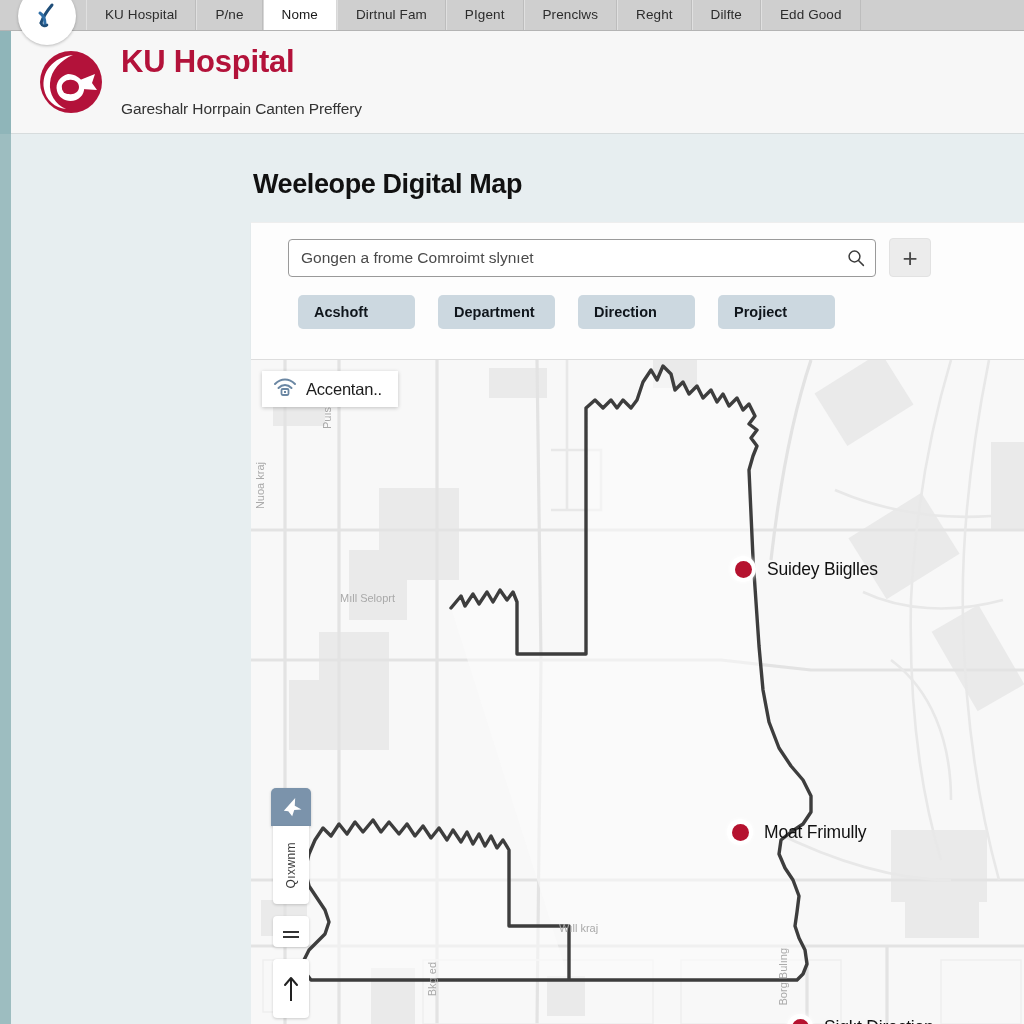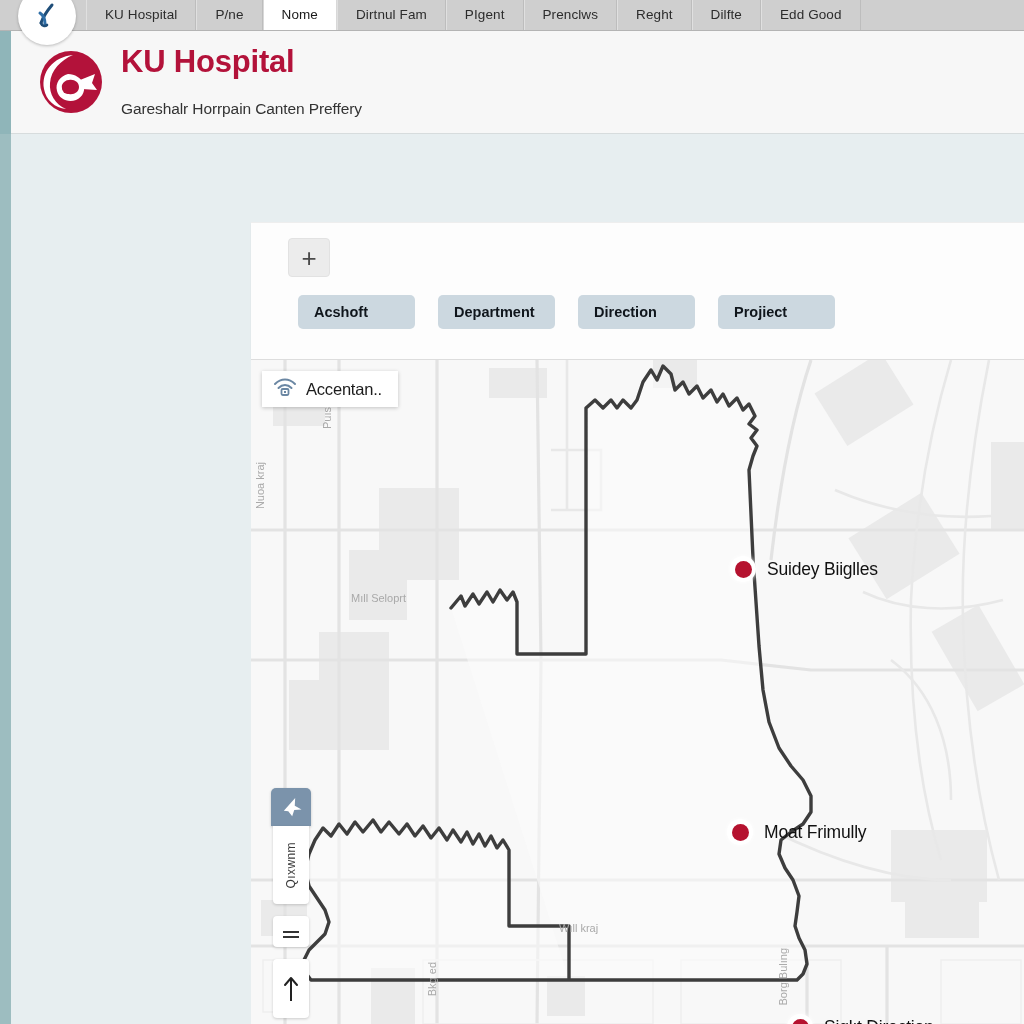--- a/index.html
+++ b/index.html
@@ -398,23 +398,33 @@
       </svg>
     </div>
     <div class="brand-text">
       <div class="brand-title">KU Hospital</div>
       <div class="brand-sub">Gareshalr Horrpain Canten Preffery</div>
     </div>
   </div>
 
   <div class="page-body">
 
+    <div class="page-title">Weeleope Digital Map</div>
 
     <div class="search-card">
       <div class="search-row">
+        <div class="search-box">
+          <input class="search-input" type="text" placeholder="Gongen a frome Comroimt slynıet" style="">
+          <span class="search-icon">
+            <svg width="18" height="18" viewBox="0 0 18 18" aria-hidden="true">
+              <circle cx="7.5" cy="7.5" r="5.4" stroke="#3d3d3d" stroke-width="1.5" fill="none"></circle>
+              <line x1="11.5" y1="11.5" x2="16.4" y2="16.4" stroke="#3d3d3d" stroke-width="1.5" stroke-linecap="round"></line>
+            </svg>
+          </span>
+        </div>
         <div class="add-btn">
           <span>+</span>
         </div>
       </div>
 
       <div class="chip-row">
         <button class="chip">
           <span>Acshoft</span>
         </button>
         <button class="chip">
@@ -540,21 +550,21 @@
                  L112 472 L104 462 L96 474 L88 464
                  L80 476 L72 468 L64 480 L58 494
                  L54 510 L58 526 L66 538 L74 550
                  L78 562 L74 574 L66 582 L58 590
                  L52 602 L54 612 L60 620
                  L318 620" fill="#fcfcfc" fill-opacity="0.55" stroke="#3d3d3d" stroke-width="3.4" stroke-linejoin="round" stroke-linecap="round"></path>
       </svg>
 
       <div class="map-label vert" style="left:70px;  top:28px;">Puıs Kıs</div>
       <div class="map-label vert" style="left:3px;   top:102px;">Nuoa kraj</div>
-      <div class="map-label" style="left:100px;  top:232px;text-align:right;">Mıll Seloprt</div>
+      <div class="map-label" style="left:89px;  top:232px;text-align:right;">Mıll Seloprt</div>
       <div class="map-label" style="left:308px; top:562px;">Wıll kraj</div>
       <div class="map-label vert" style="left:175px; top:602px;">Bkg ed</div>
       <div class="map-label vert" style="left:526px; top:588px;">Borg Bulıng</div>
 
       <div class="map-badge">
         <span>
           <svg width="24" height="20" viewBox="0 0 24 20" aria-hidden="true">
             <path d="M2 7 C8 1, 16 1, 22 7" stroke="#6b87a3" stroke-width="2" fill="none" stroke-linecap="round"></path>
             <path d="M5.5 11 C9.5 7, 14.5 7, 18.5 11" stroke="#6b87a3" stroke-width="2" fill="none" stroke-linecap="round"></path>
             <rect x="8.5" y="12" width="7" height="6" rx="1.2" fill="none" stroke="#6b87a3" stroke-width="1.8"></rect>

